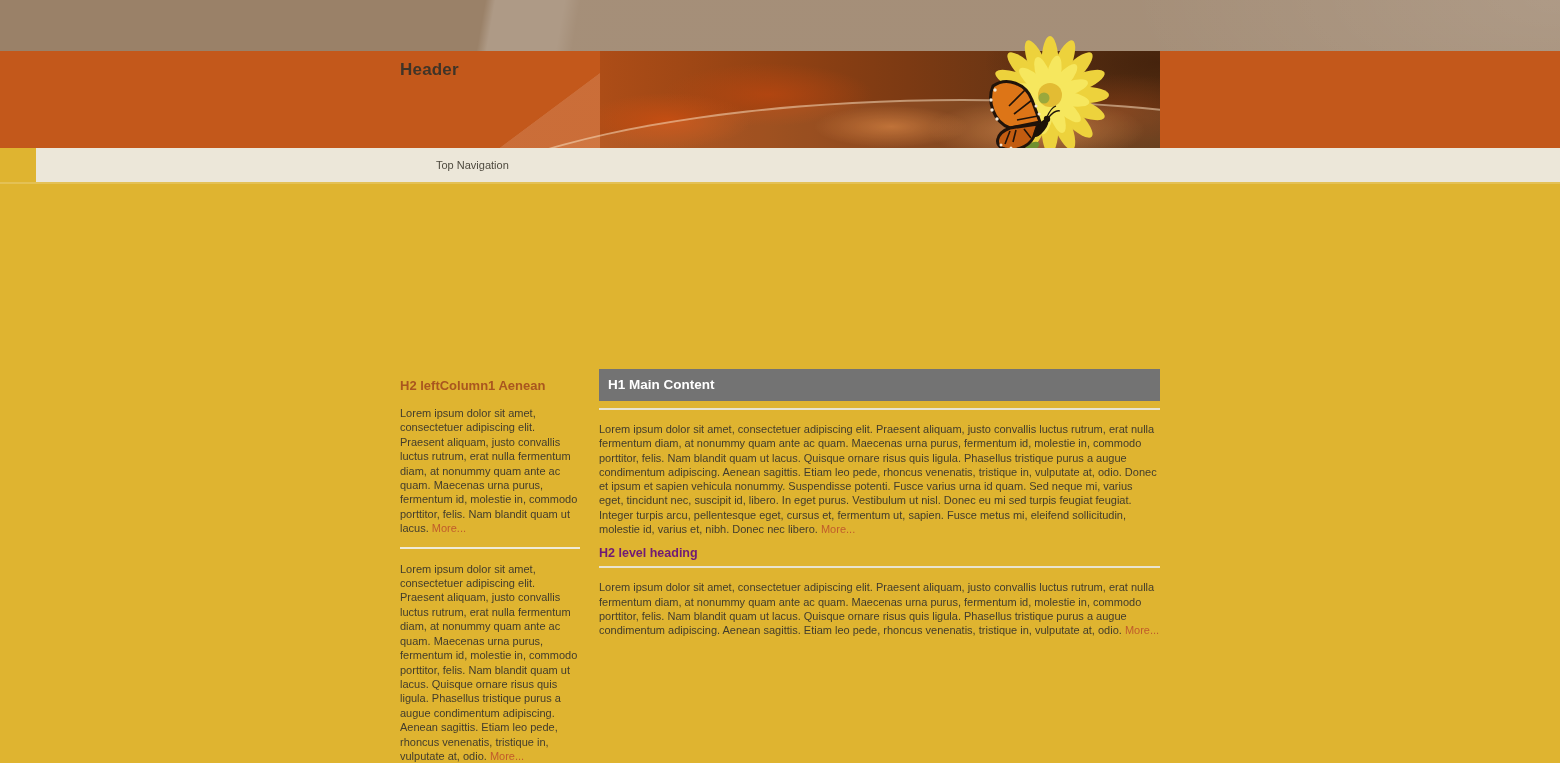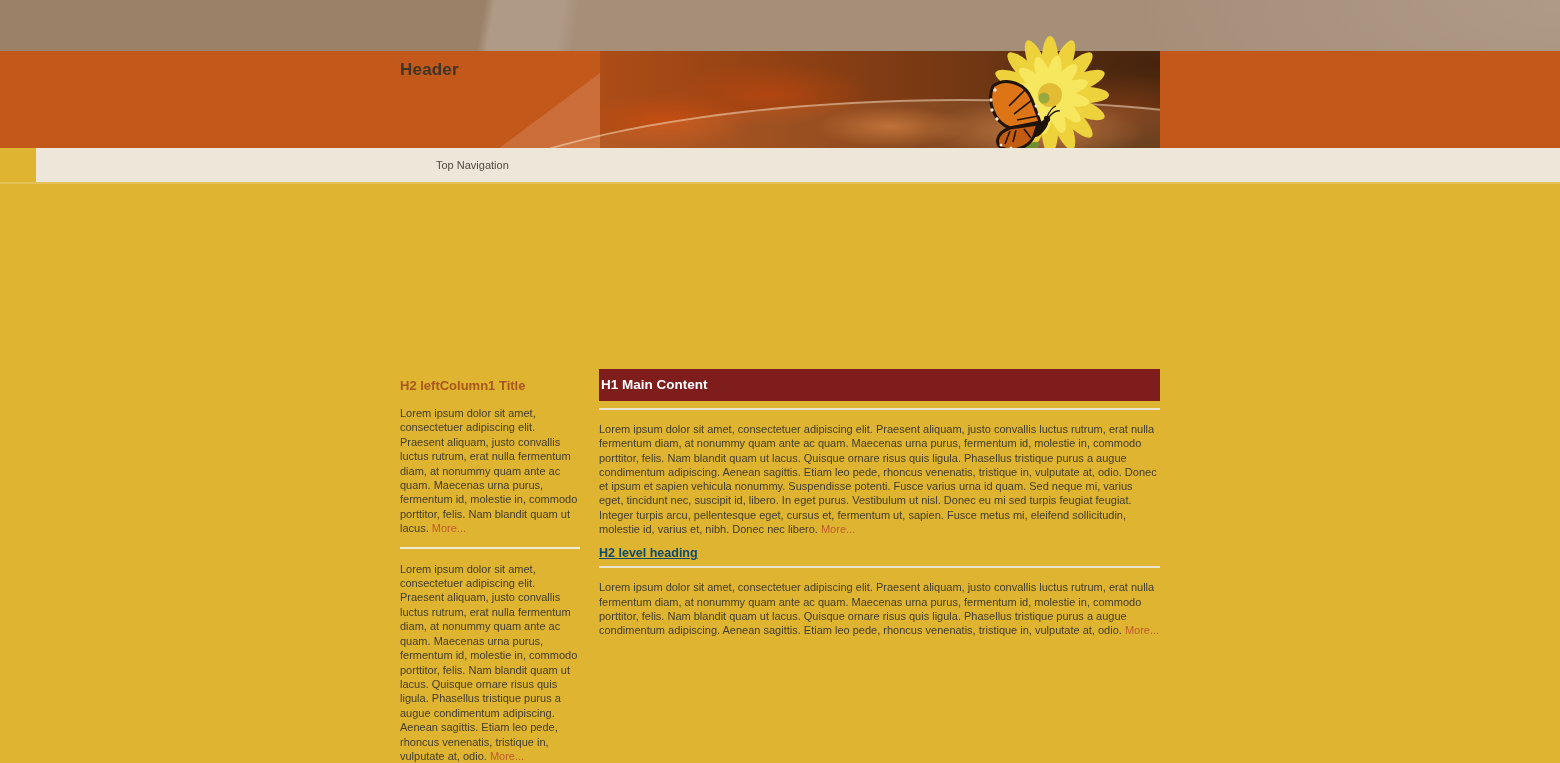--- a/index.html
+++ b/index.html
@@ -45,26 +45,26 @@
   .bodyarea{position:absolute;left:0;top:182px;width:1560px;height:581px;background:#dfb430;
             box-shadow:inset 0 2px 0 rgba(255,255,255,0.18);z-index:1;}
 
   .leftcol{position:absolute;left:400px;top:196px;width:180px;}
   .leftcol .coltitle{font-size:13px;font-weight:bold;color:#a9561f;margin:0 0 13px 0;}
   .leftcol p{font-size:11px;line-height:14.4px;color:#423c2c;margin:0;}
   .divider{height:2px;background:#f0ebd7;margin:11px 0 13px 0;}
   a.more{color:#c05c2c;text-decoration:none;cursor:pointer;}
 
   .maincol{position:absolute;left:599px;top:187px;width:561px;}
-  .h1bar{height:32px;background:#7f1d1d;color:#ffffff;font-size:13.5px;font-weight:bold;
-         line-height:32px;padding-left:2px;box-sizing:border-box;}
+  .h1bar{height:32px;background:#737373;color:#ffffff;font-size:13.5px;font-weight:bold;
+         line-height:32px;padding-left:9px;box-sizing:border-box;}
   .rule{height:2px;background:#e9e4cf;}
   .rule.r1{margin-top:7px;}
   .maincol p{font-size:11px;line-height:14.3px;color:#423c2c;margin:12px 0 0 0;}
-  .subhead{font-size:12.5px;font-weight:bold;color:#0c4a6e;margin:10px 0 6px 0;text-decoration:underline;}
+  .subhead{font-size:12.5px;font-weight:bold;color:#701a75;margin:10px 0 6px 0;}
 </style>
 </head>
 <body>
 
 <div class="canvas">
 
   <div class="topbar"></div>
 
   <div class="headerband"></div>
 
@@ -134,21 +134,21 @@
     <div class="header-title">Header</div>
   </div>
 
   <div class="navbar">
     <div class="nav-label">Top Navigation</div>
   </div>
 
   <div class="bodyarea">
 
     <div class="leftcol">
-      <h2 class="coltitle">H2 leftColumn1 Title</h2>
+      <h2 class="coltitle">H2 leftColumn1 Aenean</h2>
       <p><span>Lorem ipsum dolor sit amet, consectetuer adipiscing elit. Praesent aliquam, justo convallis luctus rutrum, erat nulla fermentum diam, at nonummy quam ante ac quam. Maecenas urna purus, fermentum id, molestie in, commodo porttitor, felis. Nam blandit quam ut lacus.</span>
         <a class="more">More...</a></p>
       <div class="divider"></div>
       <p><span>Lorem ipsum dolor sit amet, consectetuer adipiscing elit. Praesent aliquam, justo convallis luctus rutrum, erat nulla fermentum diam, at nonummy quam ante ac quam. Maecenas urna purus, fermentum id, molestie in, commodo porttitor, felis. Nam blandit quam ut lacus. Quisque ornare risus quis ligula. Phasellus tristique purus a augue condimentum adipiscing. Aenean sagittis. Etiam leo pede, rhoncus venenatis, tristique in, vulputate at, odio.</span>
         <a class="more">More...</a></p>
 
     </div>
 
     <div class="maincol">
       <div class="h1bar">H1 Main Content</div>

